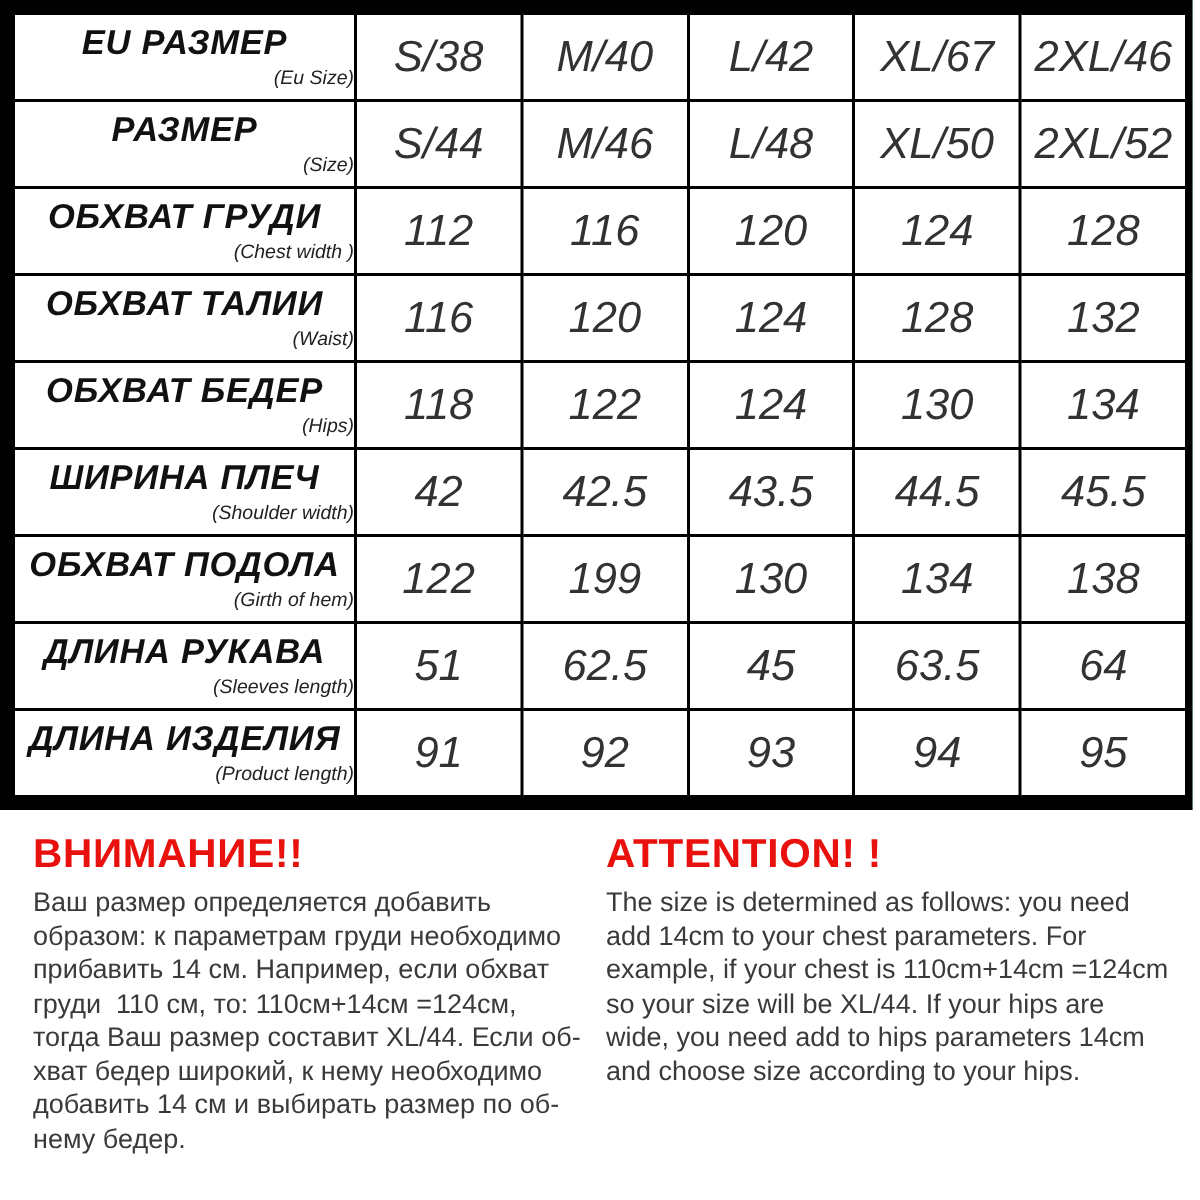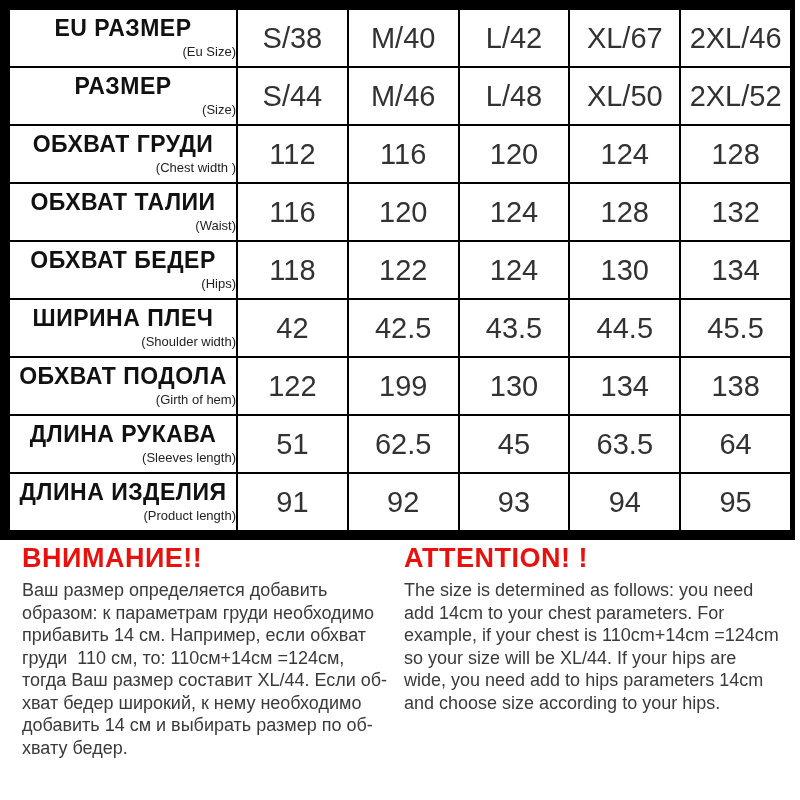--- a/index.html
+++ b/index.html
@@ -11,20 +11,21 @@
     overflow: hidden;
     font-family: "Liberation Sans", sans-serif;
   }
   .size-table-wrap {
     box-sizing: border-box;
     width: 795px;
     border-style: solid;
     border-color: #000;
     border-width: 8px 3px 8px 8px;
     background: #5eead4;
+    font-style: italic;
   }
   table.size-chart {
     width: 100%;
     border-collapse: collapse;
     table-layout: fixed;
   }
   table.size-chart col.c-label { width: 228px; }
   table.size-chart td {
     border: 2px solid #000;
     height: 56px;
@@ -46,21 +47,21 @@
     color: #222;
     text-align: right;
   }
   td.val {
     font-size: 29px;
     color: #323232;
     margin-left: 16px;
   }
   .notes {
     display: flex;
-    padding: 4px 0 0 22px;
+    padding: 15px 0 0 22px;
     gap: 8px;
   }
   .note-col { width: 374px; }
   .note-heading {
     font-weight: bold;
     font-size: 27px;
     line-height: 28px;
     color: var(--accent, #e8110d);
     margin: 0 0 7px 0;
     letter-spacing: 0.5px;
@@ -192,21 +193,21 @@
 <div class="notes">
   <div class="note-col">
     <div class="note-heading">ВНИМАНИЕ!!</div>
     <div class="note-line">Ваш размер определяется добавить</div>
     <div class="note-line">образом: к параметрам груди необходимо</div>
     <div class="note-line">прибавить 14 см. Например, если обхват</div>
     <div class="note-line">груди  110 см, то: 110см+14см =124см,</div>
     <div class="note-line">тогда Ваш размер составит XL/44. Если об-</div>
     <div class="note-line">хват бедер широкий, к нему необходимо</div>
     <div class="note-line">добавить 14 см и выбирать размер по об-</div>
-    <div class="note-line">хвату бедер.</div>
+    <div class="note-line">нему бедер.</div>
   </div>
   <div class="note-col">
     <div class="note-heading">ATTENTION! !</div>
     <div class="note-line">The size is determined as follows: you need</div>
     <div class="note-line">add 14cm to your chest parameters. For</div>
     <div class="note-line">example, if your chest is 110cm+14cm =124cm</div>
     <div class="note-line">so your size will be XL/44. If your hips are</div>
     <div class="note-line">wide, you need add to hips parameters 14cm</div>
     <div class="note-line">and choose size according to your hips.</div>
   </div>

